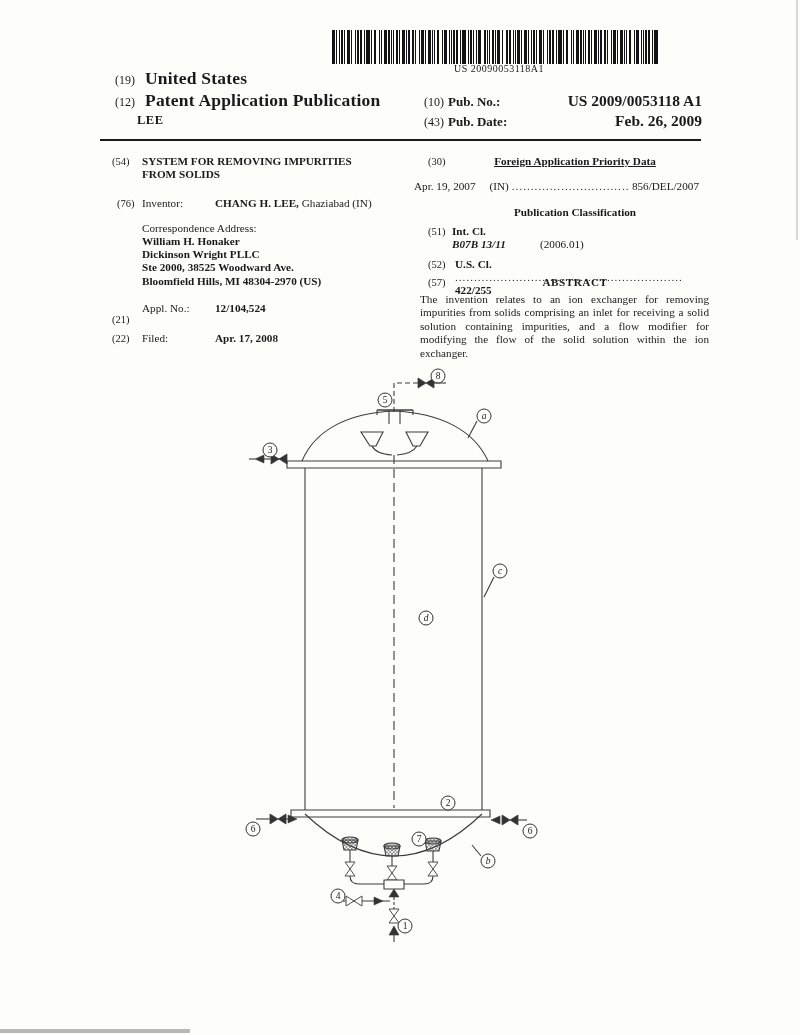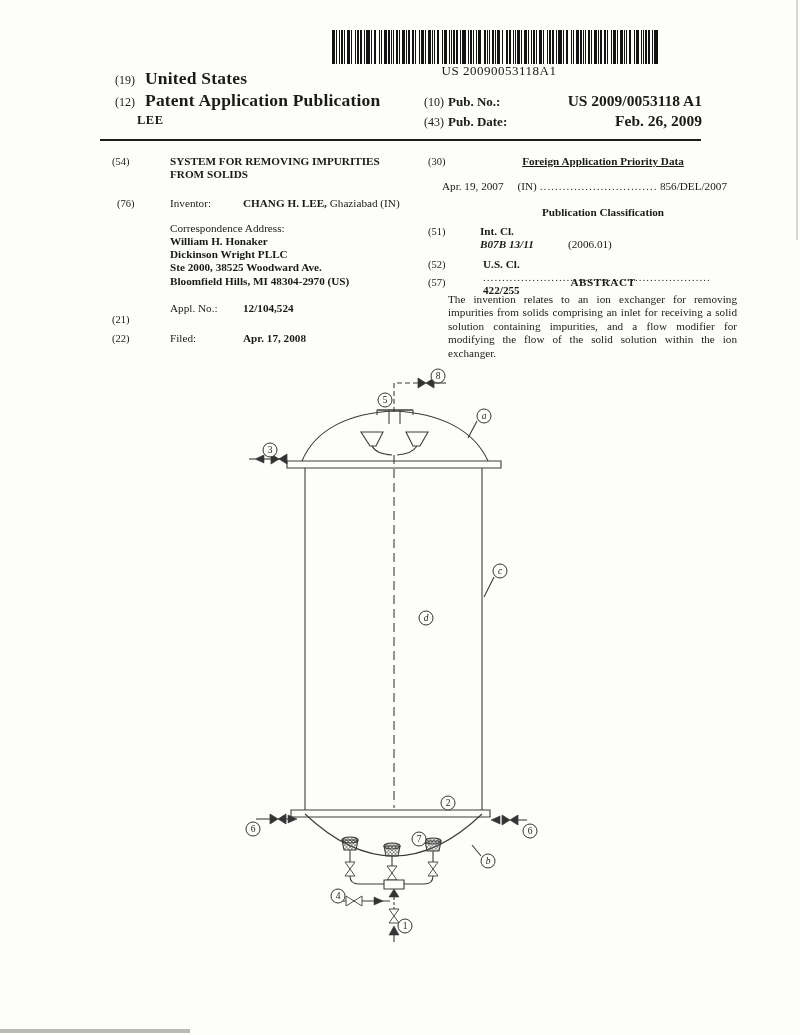--- a/index.html
+++ b/index.html
@@ -6,33 +6,33 @@
   #page{
     position:relative;width:800px;height:1035px;margin:0 auto;
     background:#fdfdfa;overflow:hidden;
     font-family:"Liberation Serif","DejaVu Serif",serif;color:#1a1a1a;
   }
   
   #barcode{position:absolute;left:332px;top:30px;width:334px;height:34px;
     display:flex;align-items:stretch;}
   #barcode div{background:#131313;height:100%;}
   #barcode-caption{position:absolute;left:332px;top:63px;width:334px;
-    text-align:center;font-size:13px;letter-spacing:.5px;}
+    text-align:center;font-size:10px;letter-spacing:.5px;}
   
   .code{font-size:12px;}
   .hdr-big{font-size:17.5px;font-weight:bold;letter-spacing:.2px;}
   .hdr-row{position:absolute;left:115px;white-space:nowrap;}
   .hdr-right{position:absolute;left:424px;width:278px;display:flex;
     align-items:baseline;white-space:nowrap;}
   .hdr-right .lbl{font-weight:bold;font-size:13px;margin-left:4px;}
   .hdr-right .val{font-weight:bold;font-size:15.5px;margin-left:auto;}
   #rule{position:absolute;left:100px;top:139px;width:601px;height:2px;background:#1c1c1c;}
   
   .fcode{position:absolute;font-size:10.5px;}
-  .biblk{position:absolute;font-size:11.2px;line-height:13.2px;margin-left:28px;}
+  .biblk{position:absolute;font-size:11.2px;line-height:13.2px;}
   .b{font-weight:bold;}
   .bi{font-weight:bold;font-style:italic;}
   .leader-row{display:flex;align-items:baseline;white-space:nowrap;}
   .dots{flex:1;overflow:hidden;white-space:nowrap;margin:0 3px;letter-spacing:1px;}
   .ctr{text-align:center;}
   #abstract-text{text-align:justify;}
   
   #figure-svg{position:absolute;left:0;top:0;pointer-events:none;}
   #figure-svg path,#figure-svg line,#figure-svg rect,#figure-svg ellipse,#figure-svg circle{
     vector-effect:non-scaling-stroke;}

